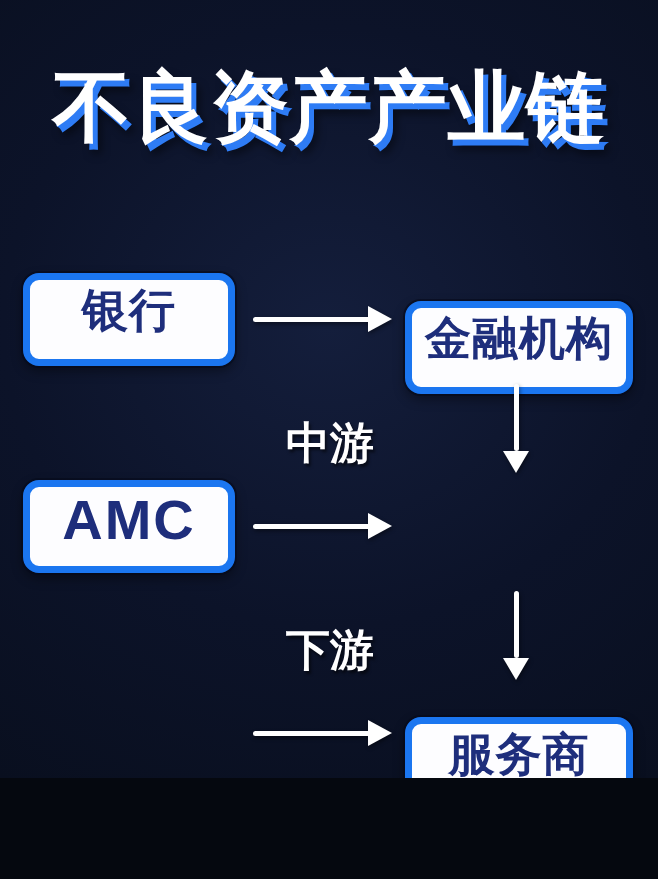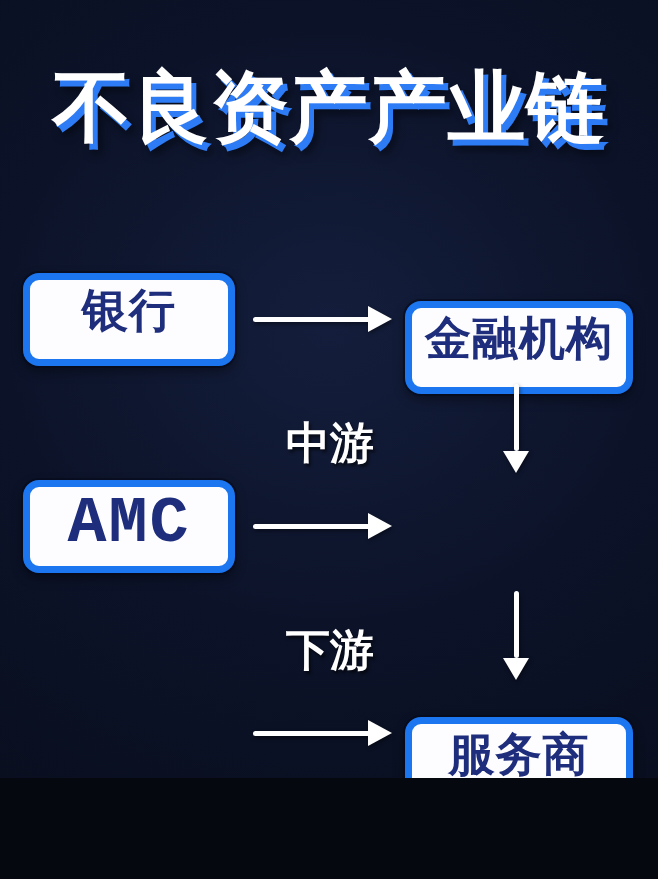--- a/index.html
+++ b/index.html
@@ -39,21 +39,21 @@
     box-shadow: 0 0 0 2px rgba(5,10,25,0.55), 0 5px 12px rgba(0,0,0,0.4);
     display:flex; justify-content:center;
   }
   .node .node-text {
     color:#1e2e7c;
     font-size:46px; font-weight:900; letter-spacing:1px;
     white-space:nowrap;
   }
   .node.pos-left  { left:23px; }
   .node.pos-right { left:405px; width:228px;margin-top:28px; }
-  .node .latin { font-size:65px; letter-spacing:2px;font-family:Liberation Mono, monospace; }
+  .node .latin { font-size:56px; letter-spacing:2px; }
 
   
   .h-arrow { position:absolute; left:253px; width:139px; height:26px;
              filter: drop-shadow(1px 2px 2px rgba(0,0,0,0.45)); }
   .h-arrow .shaft {
     position:absolute; left:0; top:10.5px; width:118px; height:5px;
     background:#ffffff; border-radius:3px;
   }
   .h-arrow .head {
     position:absolute; right:0; top:0;

